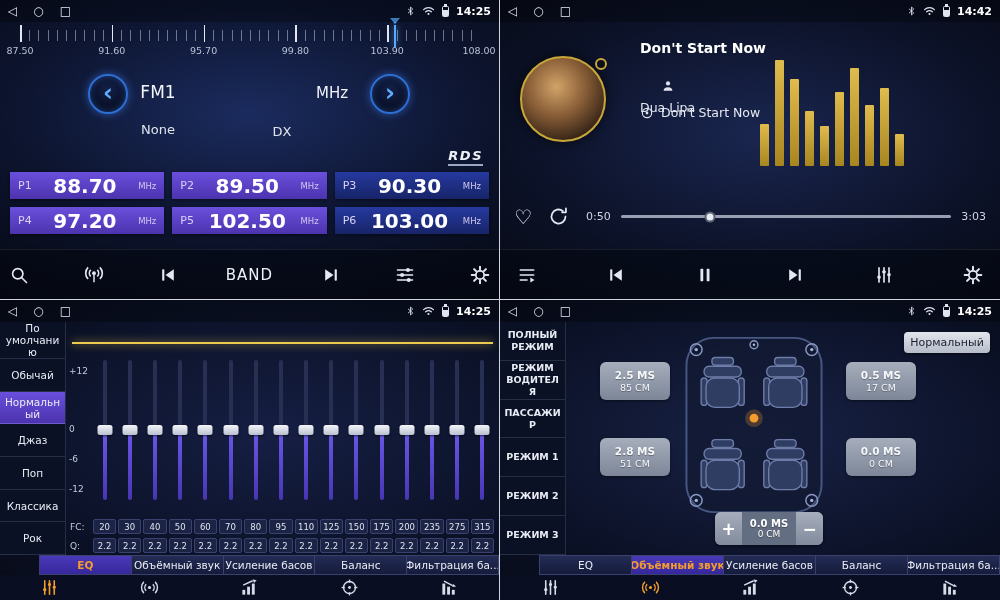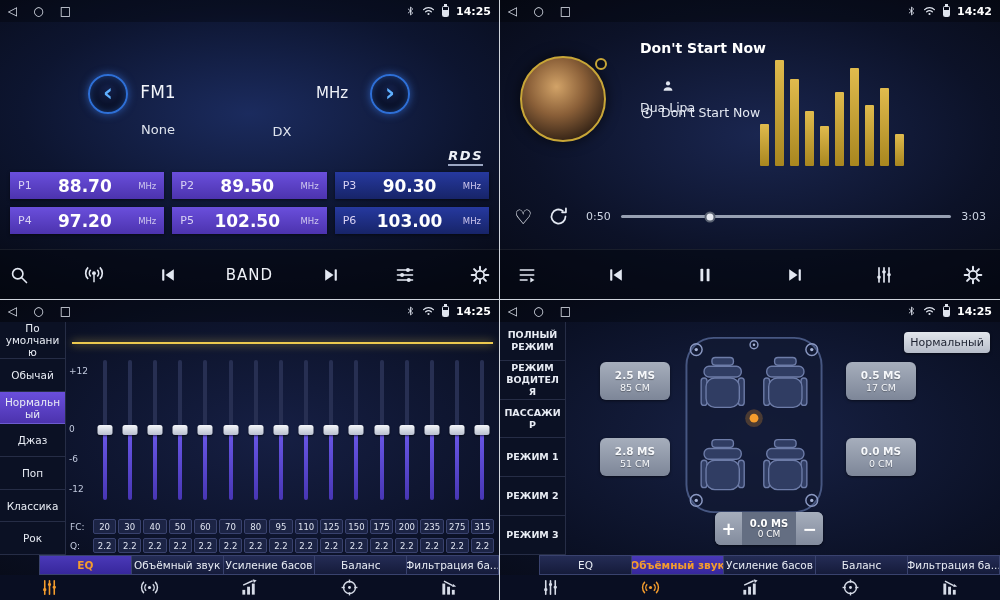--- a/index.html
+++ b/index.html
@@ -46,21 +46,21 @@
   .bigfreq  { position:absolute; left:186px; top:64px; width:126px; text-align:center; font-size:34px; font-weight:bold; color:#fff; letter-spacing:1px; text-shadow:0 0 10px rgba(255,255,255,.25); }
   .mhz      { position:absolute; left:316px; top:84px; font-size:15px; color:#eef1f7; }
   .dx       { position:absolute; left:258px; top:124px; width:48px; text-align:center; font-size:13px; color:#dfe4ee; }
   .rds      { position:absolute; right:16px; top:148px; font-size:13px; font-style:italic; font-weight:bold; letter-spacing:1.5px; color:#eef1f7; border-bottom:2px double #9aa6c2; padding-bottom:1px; }
 
   .presets { position:absolute; left:10px; right:10px; top:172px; display:grid; grid-template-columns:repeat(3,1fr); gap:8px; }
   .preset { height:27px; border-radius:0; display:flex; align-items:center; padding:0 8px; gap:4px; box-shadow:0 1px 3px rgba(0,0,0,.5); }
   .preset.purple { background:linear-gradient(180deg,#6a4fdc,#4c33ae); }
   .preset.blue   { background:linear-gradient(180deg,#26399f,#172468); }
   .p-label { font-size:11px; color:#d9d3f4; }
-  .p-freq  { flex:1; text-align:center; font-size:17px; font-weight:bold; color:#fff; }
+  .p-freq  { flex:1; text-align:center; font-size:20px; font-weight:bold; color:#fff; }
   .p-unit  { font-size:8.5px; color:#cfc8ee; }
 
   .toolbar { position:absolute; left:0; right:0; bottom:0; height:50px; display:flex; align-items:center; justify-content:space-around; background:rgba(4,7,16,.55); border-top:1px solid rgba(255,255,255,.08);gap:36px; }
   .tb-btn { color:#e3e8f2; display:flex; align-items:center; justify-content:center; min-width:34px; }
   .band-btn { font-size:15px; letter-spacing:1px; color:#eef1f7; }
 
   
   .album { position:absolute; left:20px; top:56px; width:86px; height:86px; border-radius:50%; border:2px solid #c8a637; background:radial-gradient(circle at 42% 35%, #d2a368 0%, #8a5f38 40%, #3a2718 75%, #171009 100%); box-shadow:0 0 14px rgba(0,0,0,.65); }
   .album-pin { position:absolute; right:-3px; top:0; width:12px; height:12px; border-radius:50%; border:2px solid #c8a637; background:#0c0f1d; }
   .trk-title { position:absolute; left:140px; top:40px; font-size:14px; font-weight:bold; color:#fff; }
@@ -139,20 +139,33 @@
               <path d="M3 6.5a13 13 0 0 1 18 0"></path>
               <path d="M6.8 10.5a8 8 0 0 1 10.4 0"></path>
               <circle cx="12" cy="14.5" r="2" fill="currentColor" stroke="none"></circle>
             </svg>
           </span>
         <span class="battery"></span>
         <span class="time">14:25</span>
       </div>
     </header>
 
+    <div class="ruler">
+      <div class="ticks-minor"></div>
+      <div class="ticks-major"></div>
+      <div class="pointer" style="left: 81.5%;"></div>
+      <div class="scale-labels">
+          <span style="left: 0%;">87.50</span>
+          <span style="left: 20%;">91.60</span>
+          <span style="left: 40%;">95.70</span>
+          <span style="left: 60%;">99.80</span>
+          <span style="left: 80%;">103.90</span>
+          <span style="left: 100%;">108.00</span>
+        </div>
+    </div>
 
     <button class="round-btn btn-prev">
         <span class="chev">‹</span>
       </button>
     <div class="band-lbl">FM1</div>
     <div class="band-sub">None</div>
     <div class="mhz">MHz</div>
     <div class="dx">DX</div>
     <button class="round-btn btn-next">
         <span class="chev">›</span>

